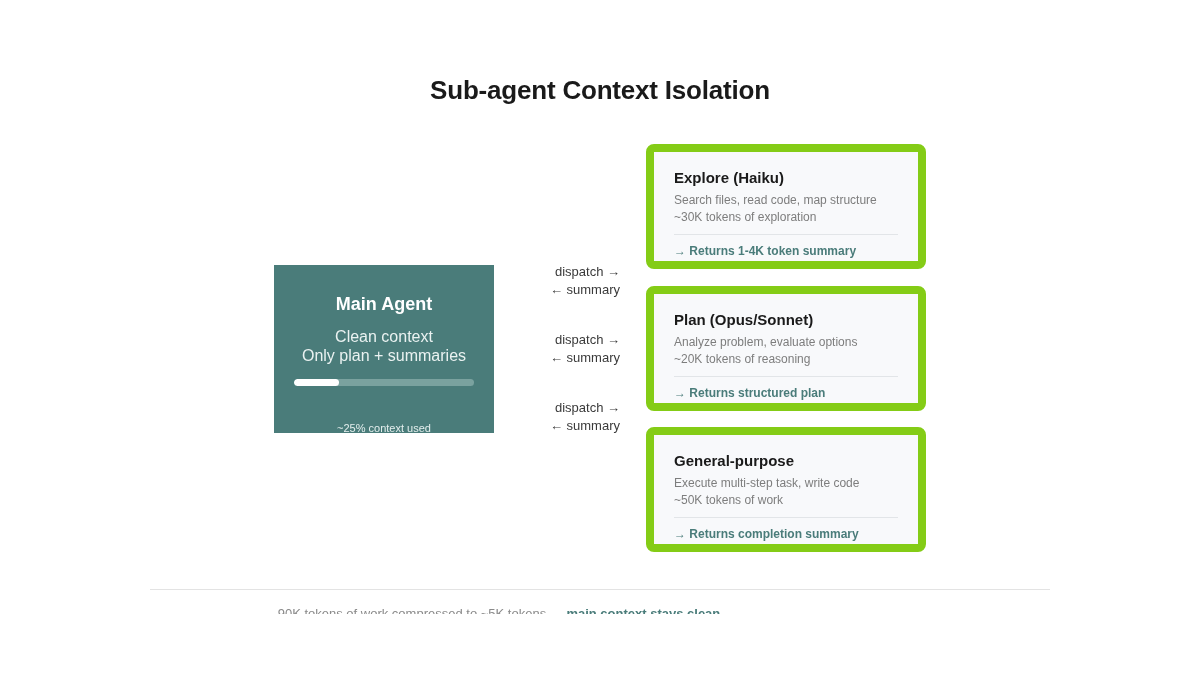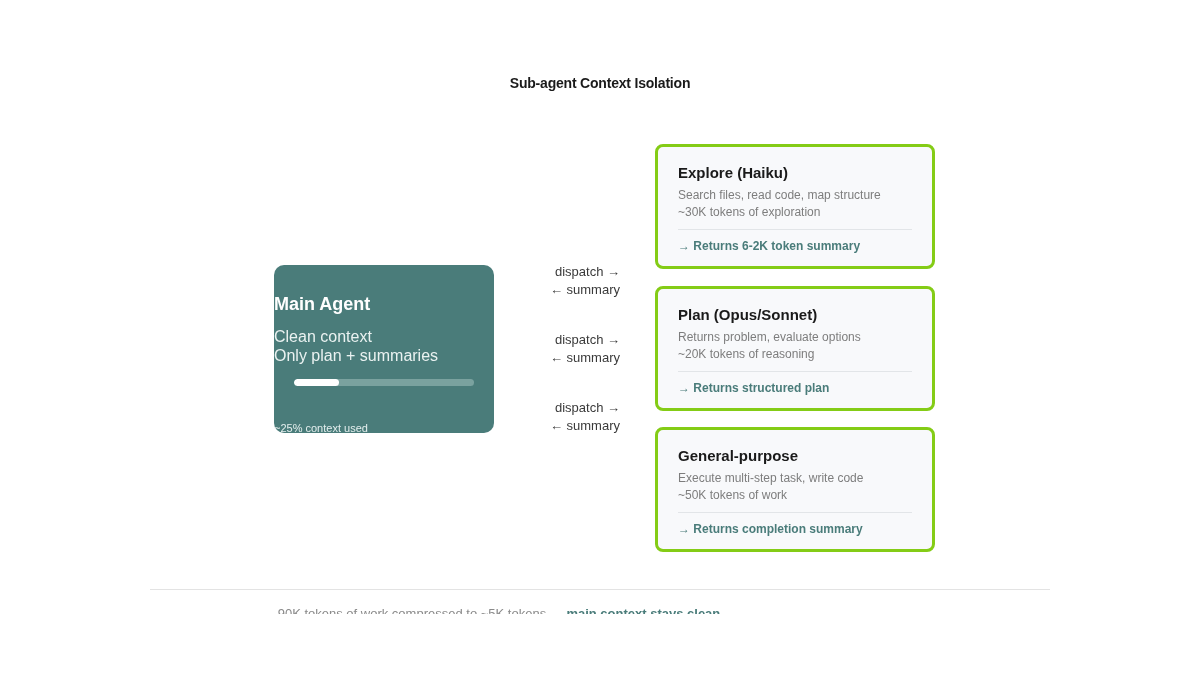--- a/index.html
+++ b/index.html
@@ -15,34 +15,35 @@
       position: relative;
       width: 1200px;
       height: 700px;
     }
     .title {
       position: absolute;
       top: 75px;
       left: 0;
       width: 1200px;
       text-align: center;
-      font-size: 14px;
+      font-size: 26px;
       font-weight: bold;
       color: #1a1a1a;
       letter-spacing: -0.2px;
     }
     .main-agent {
       position: absolute;
       left: 274px;
       top: 265px;
       width: 220px;
       height: 168px;
       background: #4a7c7a;
-      border-radius: 10px;
+      border-radius: 0;
       box-sizing: border-box;
+      text-align: center;
       color: #ffffff;
     }
     .main-agent .ma-title {
       position: absolute;
       top: 29px;
       left: 0;
       width: 100%;
       font-size: 18px;
       font-weight: bold;
     }
@@ -88,24 +89,23 @@
       font-size: 13px;
       color: #3a3a3a;
       line-height: 18px;
     }
     .card {
       position: absolute;
       left: 646px;
       width: 280px;
       height: 125px;
       box-sizing: border-box;
-      border: 3px solid #84cc16;
+      border: 8px solid #84cc16;
       border-radius: 8px;
       background: #f8f9fb;
-      margin-left: 9px;
     }
     .card .c-title {
       position: absolute;
       left: 20px;
       top: 17px;
       font-size: 15px;
       font-weight: bold;
       color: #1a1a1a;
     }
     .card .c-desc {
@@ -191,26 +191,26 @@
   <div class="conn" style="top:399px;">
     <div>dispatch →</div>
     <div>← summary</div>
   </div>
 
   <div class="card" style="top:144px;">
     <div class="c-title">Explore (Haiku)</div>
     <div class="c-desc d1">Search files, read code, map structure</div>
     <div class="c-desc d2">~30K tokens of exploration</div>
     <div class="c-div"></div>
-    <div class="c-ret">→ Returns 6-2K token summary</div>
+    <div class="c-ret">→ Returns 1-4K token summary</div>
   </div>
 
   <div class="card" style="top:286px;">
     <div class="c-title">Plan (Opus/Sonnet)</div>
-    <div class="c-desc d1">Returns problem, evaluate options</div>
+    <div class="c-desc d1">Analyze problem, evaluate options</div>
     <div class="c-desc d2">~20K tokens of reasoning</div>
     <div class="c-div"></div>
     <div class="c-ret">→ Returns structured plan</div>
   </div>
 
   <div class="card" style="top:427px;">
     <div class="c-title">General-purpose</div>
     <div class="c-desc d1">Execute multi-step task, write code</div>
     <div class="c-desc d2">~50K tokens of work</div>
     <div class="c-div"></div>

